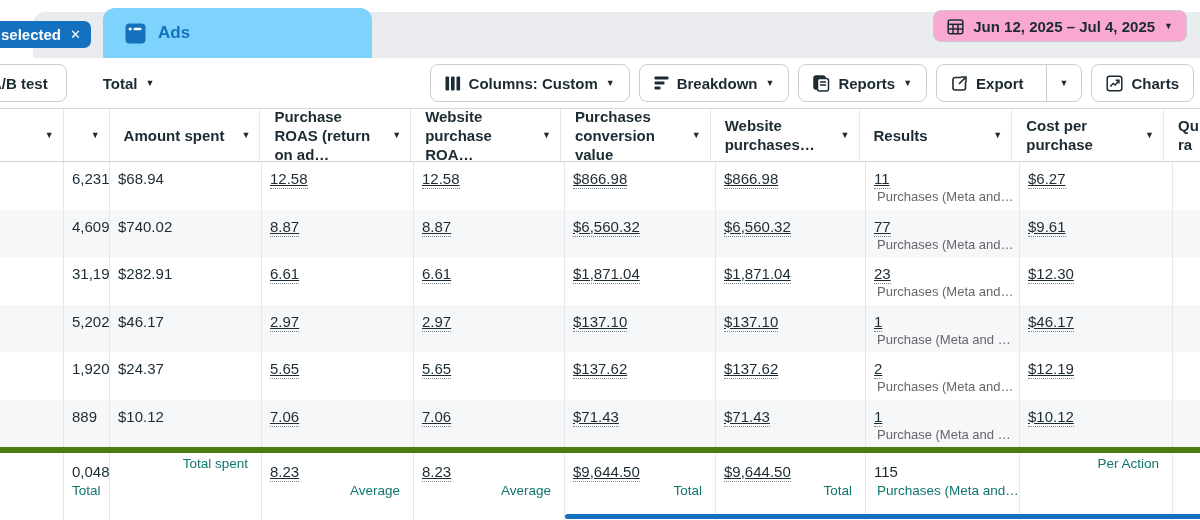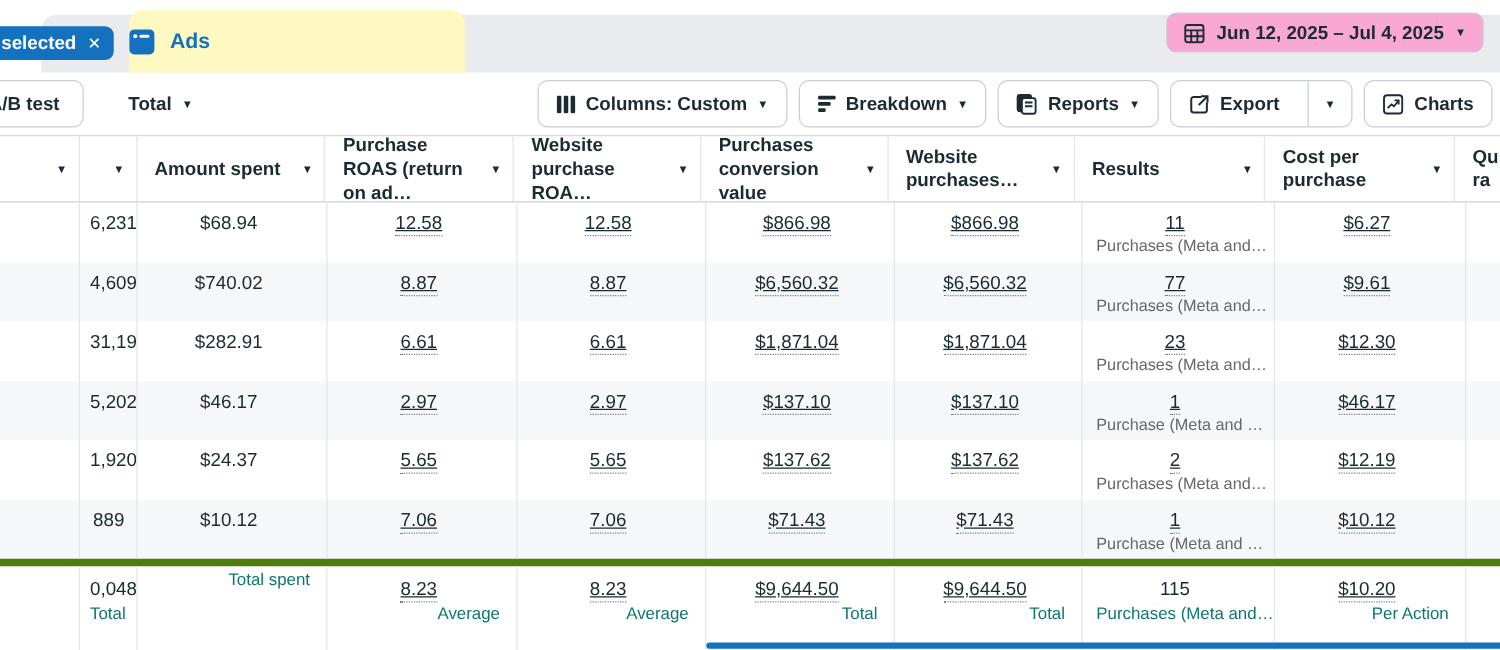--- a/index.html
+++ b/index.html
@@ -5,22 +5,22 @@
   * { margin:0; padding:0; box-sizing:border-box; }
   html,body { width:1200px; height:520px; overflow:hidden; background:#fff;
     font-family:"Liberation Sans","DejaVu Sans",sans-serif; color:#1c2b33; }
   .app { position:relative; width:1200px; height:520px; }
 
   
   .tabstrip { position:relative; height:58px; background:#fff; }
   .tabrail { position:absolute; left:33px; right:0; top:12px; bottom:0;
     background:#e9ebee; border-top-left-radius:12px; }
   .tab-active { position:absolute; left:103px; top:8px; width:269px; height:50px;
-    background:#fef9c3; border-top-left-radius:12px; border-top-right-radius:12px;
-    display:flex; align-items:center; gap:12px; }
+    background:#7dd3fc; border-top-left-radius:12px; border-top-right-radius:12px;
+    display:flex; align-items:center; padding-left:22px; gap:12px; }
   .tab-active .ads-label { color:#1471bf; font-size:17px; font-weight:700; }
   .pill { position:absolute; left:-9px; top:21px; height:27px; background:#1471bf;
     border-radius:7px; display:flex; align-items:center; gap:9px; padding:0 10px;
     color:#fff; font-size:15px; font-weight:600; }
   .pill .x { font-size:13px; font-weight:700; cursor:pointer; }
   .date-btn { position:absolute; right:13px; top:10px; height:32px;
     background:#f9a8d4; border:1px solid #c6cbd2; border-radius:8px;
     display:flex; align-items:center; gap:9px; padding:0 13px;
     font-size:15px; font-weight:600; }
 
@@ -46,21 +46,21 @@
   .td { border-right:1px solid #e4e6ea; overflow:hidden; position:relative; }
   .c0{width:64px} .c1{width:46px} .c2{width:152px} .c3{width:152px}
   .c4{width:151px} .c5{width:151px} .c6{width:150px} .c7{width:154px}
   .c8{width:153px} .c9{width:27px; border-right:none;}
   .thead { height:53px; border-bottom:1px solid #ced0d4; }
   .th { display:flex; align-items:center; font-size:15px; font-weight:700;
     line-height:19px; padding:0 22px 0 14px; position:relative; cursor:pointer; }
   .th .caret { position:absolute; right:9px; top:50%; margin-top:-4px; }
   .row { height:47.5px; }
   .row.alt { background:#f6f7f9; }
-  .val { text-align:center; padding:8px 13px 0 8px; font-size:15px;
+  .val { text-align:left; padding:8px 13px 0 8px; font-size:15px;
     white-space:nowrap; }
   .c1 .val { padding-right:7px; }
   .dot { border-bottom:1px dotted #7d828a; padding-bottom:1px; cursor:pointer;text-decoration:underline; }
   .sub { font-size:13px; color:#65676b; padding:2px 10px 0 11px;
     white-space:nowrap; overflow:hidden; }
   .totals { height:73px; border-top:6px solid #4d7c0f; background:#fff; }
   .totals .val { padding-top:10px; }
   .tlabel { font-size:13.5px; color:#0f766e; text-align:right;
     padding:3px 13px 0 8px; white-space:nowrap; }
   .tlabel.left { text-align:left; padding:3px 8px 0 11px; overflow:hidden; }
@@ -420,21 +420,20 @@
         </div>
       <div class="td c6">
           <div class="val"><span class="dot">$9,644.50</span></div>
           <div class="tlabel">Total</div>
         </div>
       <div class="td c7">
           <div class="val"><span>115</span></div>
           <div class="tlabel left">Purchases (Meta and…</div>
         </div>
       <div class="td c8">
-          <div class="val"><span class="dot">$10.20</span></div>
           <div class="tlabel">Per Action</div>
         </div>
       <div class="td c9"></div>
     </div>
 
   </div>
 
   <div class="hscroll"></div>
 </div>
 

